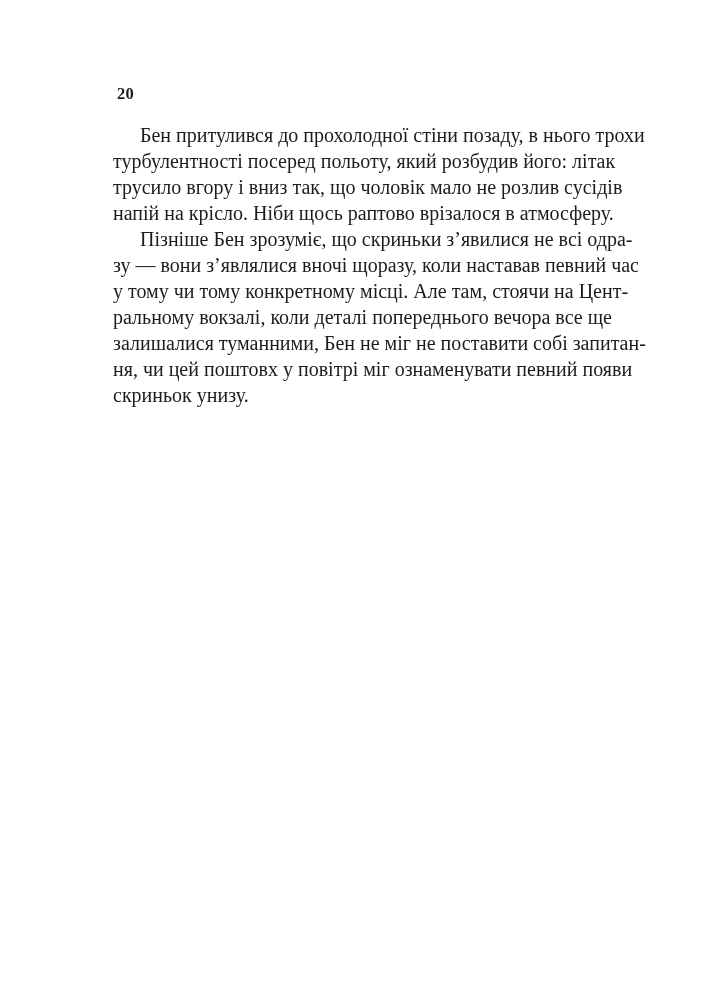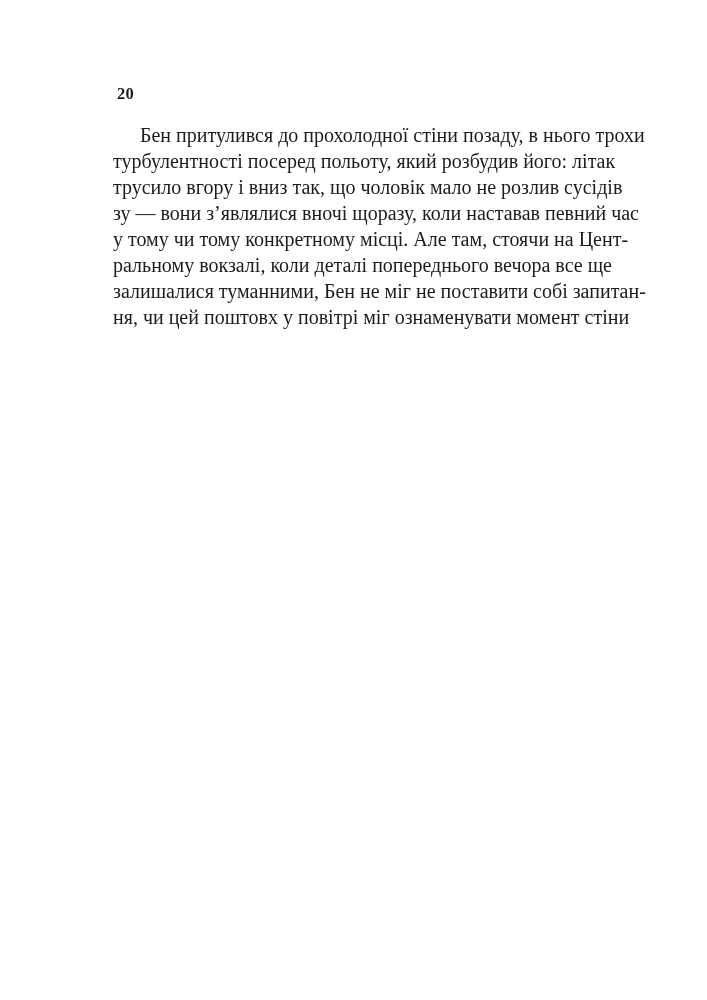--- a/index.html
+++ b/index.html
@@ -58,25 +58,28 @@
 <div class="page">
 
   <div class="page-number">20</div>
 
   <div class="text-block">
 
     <div class="paragraph">
       <div class="line first">Бен притулився до прохолодної стіни позаду, в нього трохи</div>
       <div class="line">турбулентності посеред польоту, який розбудив його: літак</div>
       <div class="line">трусило вгору і вниз так, що чоловік мало не розлив сусідів</div>
+      <div class="line last">напій на крісло. Ніби щось раптово врізалося в атмосферу.</div>
     </div>
 
     <div class="paragraph">
+      <div class="line first">Пізніше Бен зрозуміє, що скриньки з’явилися не всі одра-</div>
       <div class="line">зу — вони з’являлися вночі щоразу, коли наставав певний час</div>
       <div class="line">у тому чи тому конкретному місці. Але там, стоячи на Цент-</div>
       <div class="line">ральному вокзалі, коли деталі попереднього вечора все ще</div>
       <div class="line">залишалися туманними, Бен не міг не поставити собі запитан-</div>
-      <div class="line">ня, чи цей поштовх у повітрі міг ознаменувати момент стіни</div>
+      <div class="line">ня, чи цей поштовх у повітрі міг ознаменувати певний появи</div>
+      <div class="line last">скриньок унизу.</div>
     </div>
 
   </div>
 
 </div>
 
 </body></html>

